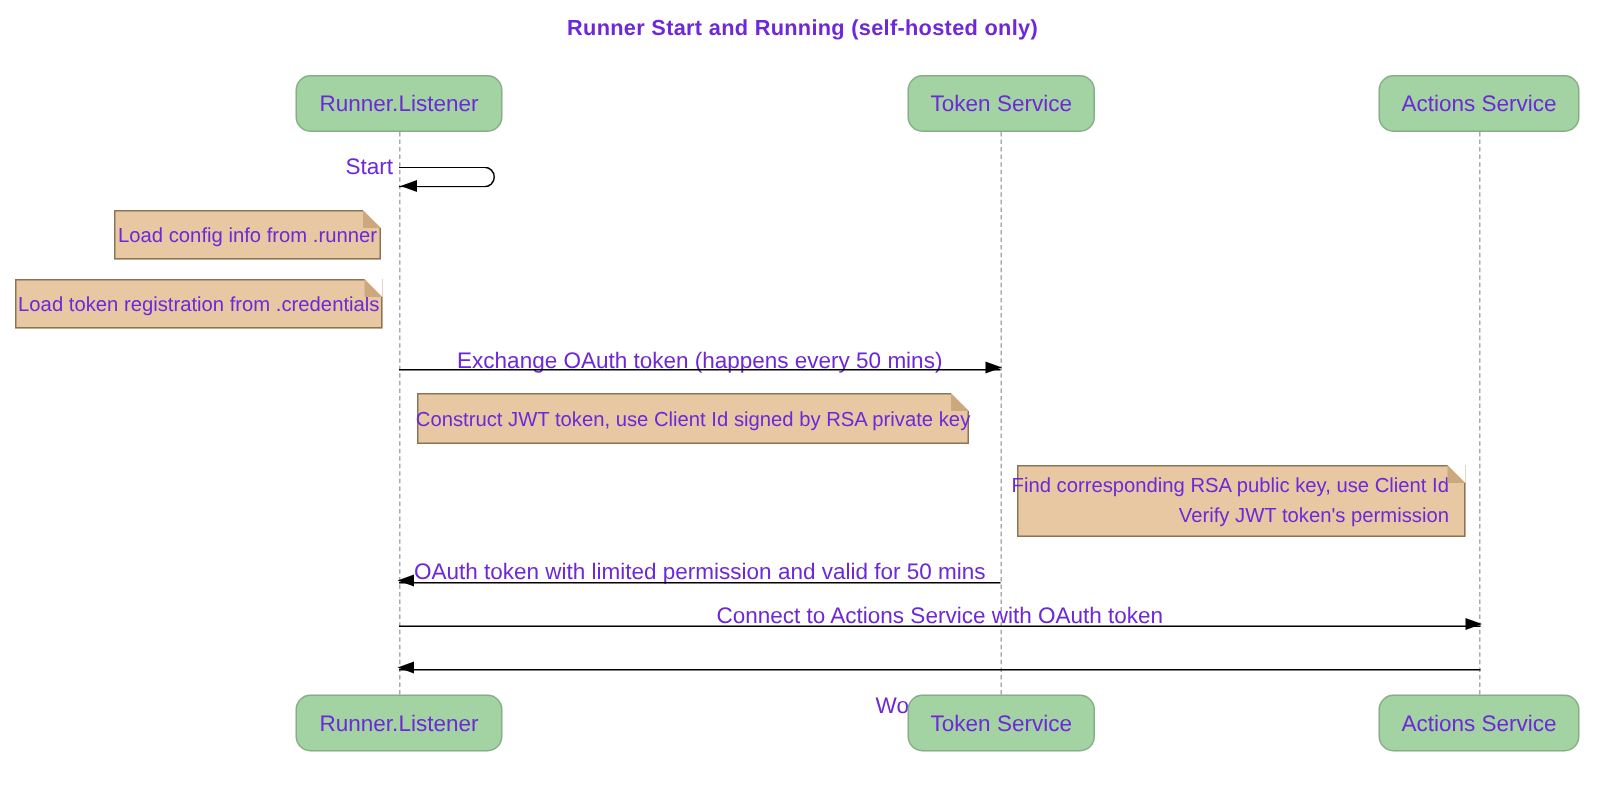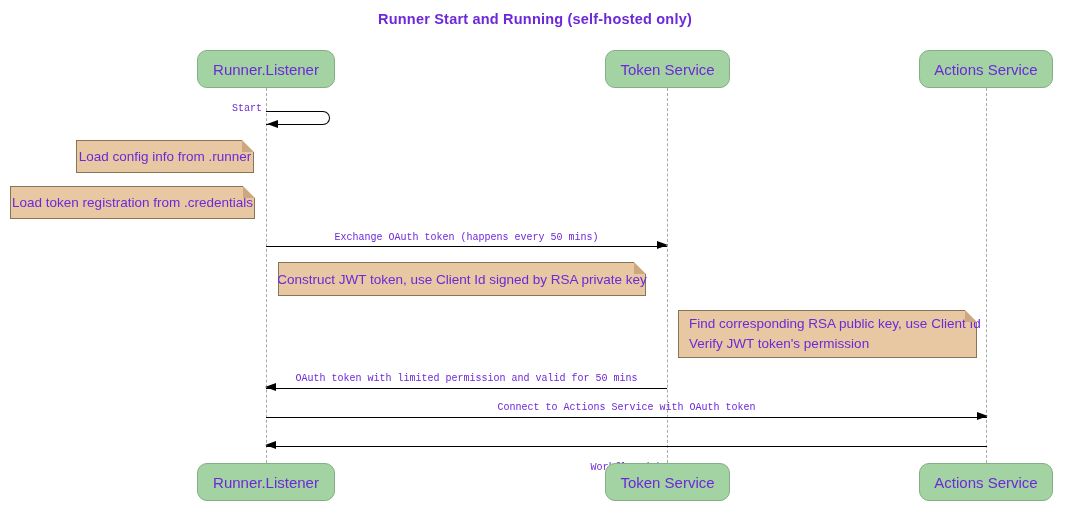--- a/index.html
+++ b/index.html
@@ -16,21 +16,21 @@
     background:var(--participant-fill,#A3D3A3);
     border:1px solid var(--participant-border,#84AE84);
     border-radius:10px;display:flex;align-items:center;justify-content:center;
     font-size:15px;
   }
   .lifeline{
     position:absolute;top:88px;height:375px;width:0;
     border-left:1px dashed var(--lifeline,#AAAAAA);
   }
   .mlabel{
-    position:absolute;font-size:10px;white-space:nowrap;text-align:center;font-family:Liberation Mono, monospace;
+    position:absolute;font-size:15px;white-space:nowrap;text-align:center;
   }
   .arrow{
     position:absolute;height:0;border-top:1.5px solid var(--arrow,#000);
   }
   .head{position:absolute;width:0;height:0;border-top:4.5px solid transparent;border-bottom:4.5px solid transparent;}
   .head-r{right:-1px;top:-6px;border-left:11px solid var(--arrow,#000);}
   .head-l{left:-1px;top:-6px;border-right:11px solid var(--arrow,#000);}
   .selfloop{
     position:absolute;left:266px;top:111px;width:64px;height:14px;box-sizing:border-box;
     border:1.5px solid var(--arrow,#000);border-left:none;border-radius:0 9px 9px 0;
@@ -46,21 +46,21 @@
     border:1px solid var(--note-border,#8B7355);
     font-size:13.5px;display:flex;align-items:center;justify-content:center;
     padding:0 8px;white-space:nowrap;
   }
   .note::after{
     content:"";position:absolute;top:-1px;right:-1px;width:0;height:0;
     border-style:solid;border-width:0 12px 12px 0;
     border-color:#ffffff #ffffff var(--note-fold,#CDA87E) var(--note-fold,#CDA87E);
   }
   .note.multiline{
-    flex-direction:column;align-items:flex-start;justify-content:center;
+    flex-direction:column;align-items:flex-end;justify-content:center;
     padding:4px 10px;line-height:1.45;
   }
 </style>
 </head>
 <body>
 
 <div id="diagram">
 
   <div class="title">Runner Start and Running (self-hosted only)</div>
 

